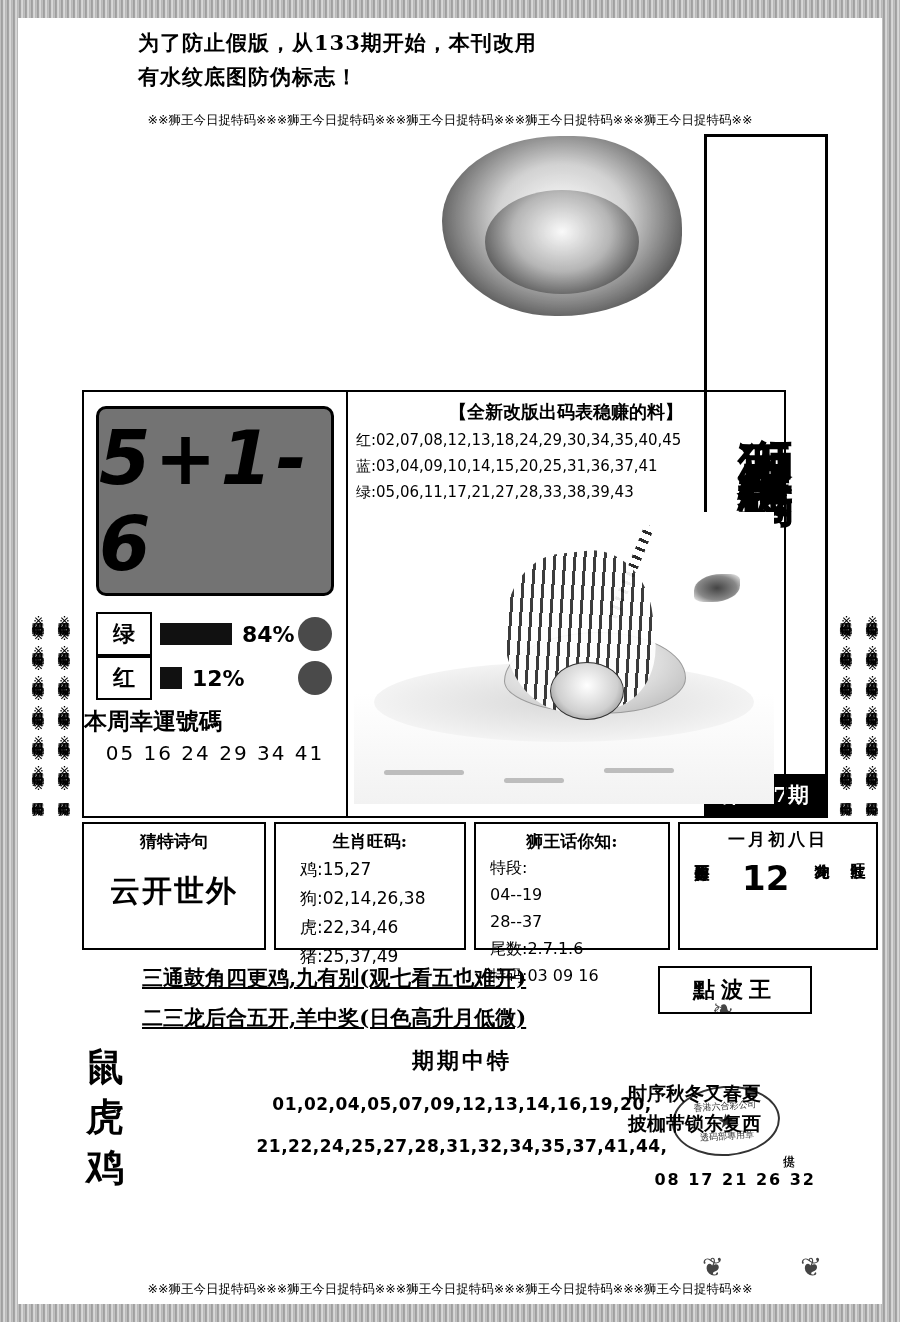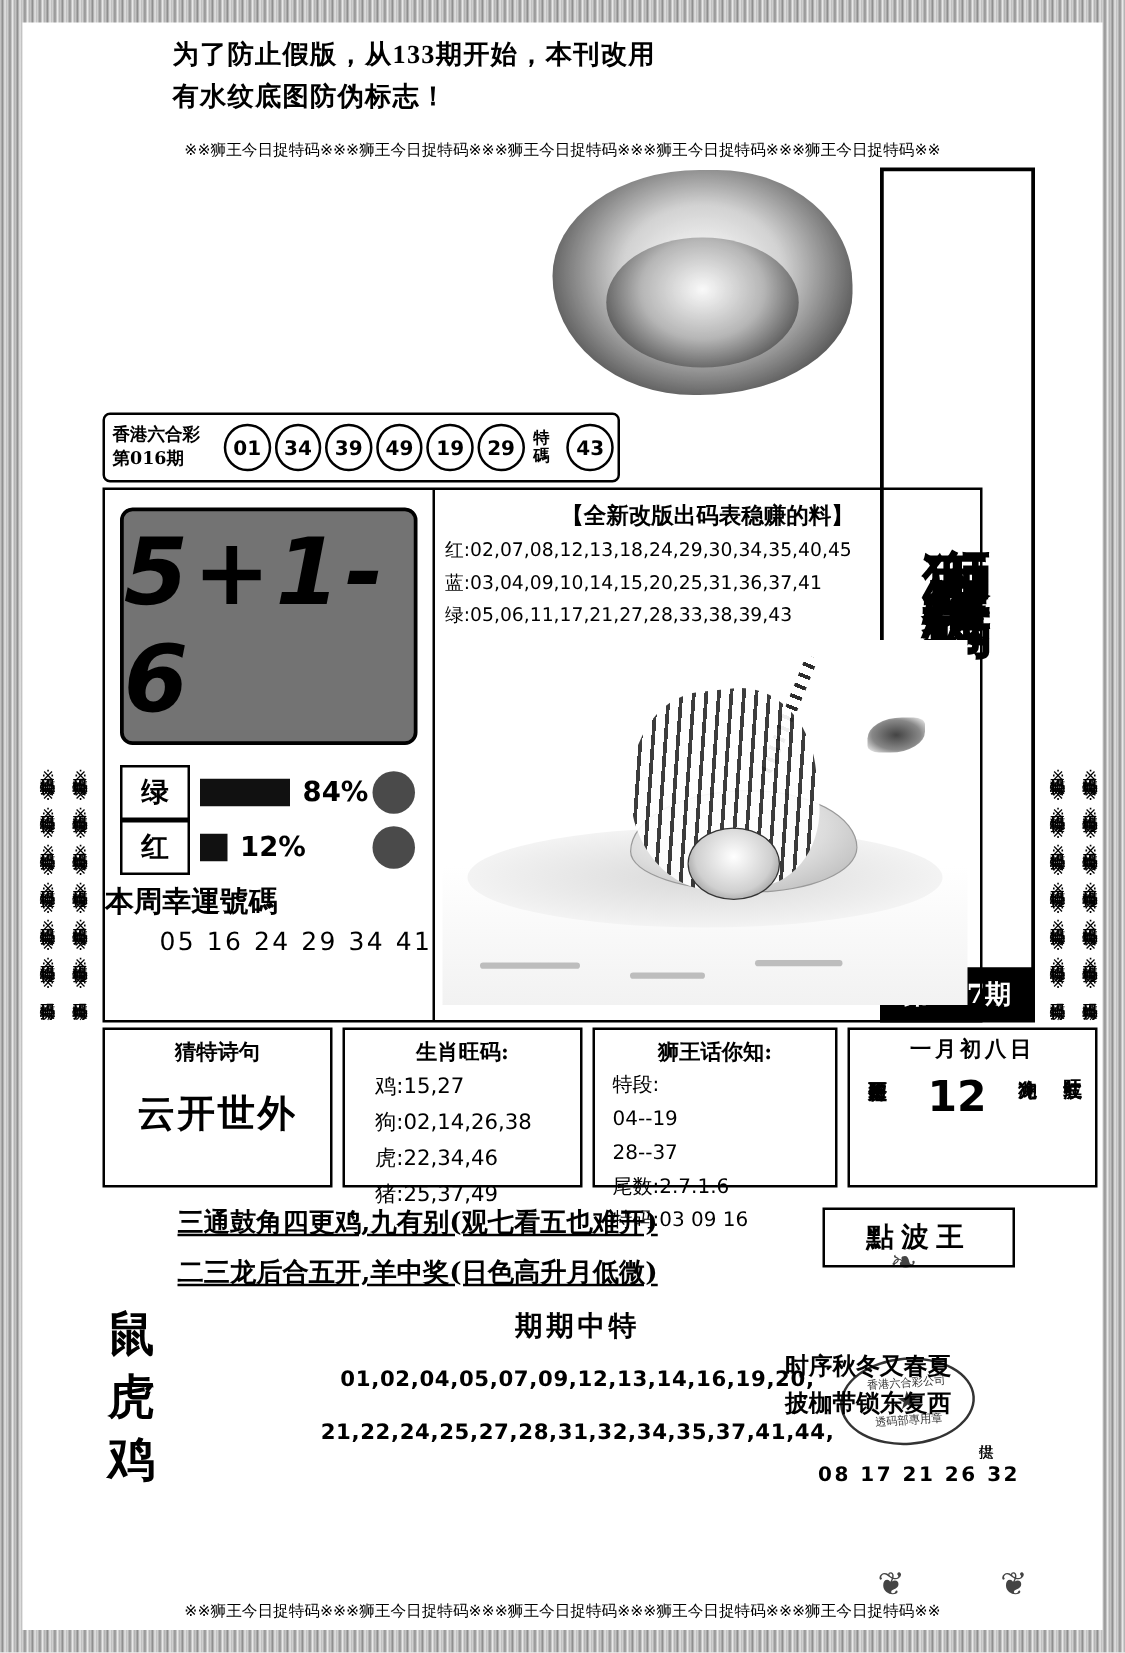--- a/index.html
+++ b/index.html
@@ -21,21 +21,21 @@
     position:absolute;left:18px;top:18px;right:18px;bottom:18px;
     background:#fff;
   }
   .topnote{
     position:absolute;left:0;right:0;top:8px;
     text-align:center;
     font-family:"DejaVu Serif", serif;
     font-size:21px;line-height:34px;font-weight:bold;
     letter-spacing:1px;
   }
-  .topnote div{padding-left:120px;text-align:left;font-family:Liberation Serif, serif;}
+  .topnote div{padding-left:120px;text-align:left;}
 
   .tickrow{
     position:absolute;left:0;right:0;
     font-size:12.5px;letter-spacing:0px;
     text-align:center;white-space:nowrap;overflow:hidden;
     font-family:"DejaVu Sans", sans-serif;
   }
   .tick-top{top:94px;}
   .tick-bottom{bottom:6px;}
 
@@ -133,21 +133,21 @@
   .barrow{display:flex;align-items:center;height:44px;}
   .barrow .nm{
     width:52px;height:40px;border:2px solid #000;
     display:flex;align-items:center;justify-content:center;
     font-family:"DejaVu Serif",serif;font-size:22px;font-weight:bold;
   }
   .barrow .bar{height:22px;background:#111;margin-left:8px;}
   .barrow .pct{font-size:22px;font-weight:bold;margin-left:10px;font-family:"DejaVu Sans",sans-serif;}
   .barrow .dot{width:34px;height:34px;border-radius:50%;background:#4a4a4a;margin-left:auto;margin-right:14px;}
   .lucky-title{font-family:"DejaVu Serif",serif;font-size:23px;font-weight:bold;margin-top:6px;}
-  .lucky-nums{text-align:right;font-size:20px;letter-spacing:2px;margin-top:4px;font-family:"DejaVu Sans",sans-serif;}
+  .lucky-nums{text-align:center;font-size:20px;letter-spacing:2px;margin-top:4px;font-family:"DejaVu Sans",sans-serif;}
 
   .rightpanel{position:absolute;left:264px;top:0;right:0;height:100%;}
   .rp-title{text-align:center;font-family:"DejaVu Serif",serif;font-size:18px;font-weight:bold;margin-top:8px;}
   .rp-line{font-size:15px;margin:7px 0 0 8px;font-family:"DejaVu Sans",sans-serif;}
   .tigerart{
     position:absolute;left:6px;top:120px;width:420px;height:292px;
     background:linear-gradient(180deg,#ffffff 0%,#ffffff 62%,#f2f2f2 100%);
     overflow:hidden;
   }
   .tigerart .ground{position:absolute;left:20px;top:150px;width:380px;height:80px;
@@ -242,34 +242,20 @@
         <div class="nose"></div>
         <div class="mouth"></div>
       </div>
 
       <div class="titlebox">
         <div class="vtitle">獅王今日捉特碼</div>
         <div class="sub">惠泽社群</div>
       </div>
       <div class="issue-tag">第017期</div>
 
-      <div class="lotto">
-        <div class="lbl">
-          <div>香港六合彩</div>
-          <div>第016期</div>
-        </div>
-        <div class="ball">01</div>
-        <div class="ball">34</div>
-        <div class="ball">39</div>
-        <div class="ball">49</div>
-        <div class="ball">19</div>
-        <div class="ball">29</div>
-        <div class="temacode">特<br>碼</div>
-        <div class="ball">43</div>
-      </div>
 
       <div class="mainbox">
 
         <div class="leftpanel">
           <div class="formula">5+1-6</div>
 
           <div class="bars">
             <div class="barrow">
               <div class="nm">绿</div>
               <div class="bar" style="width:72px"></div>

